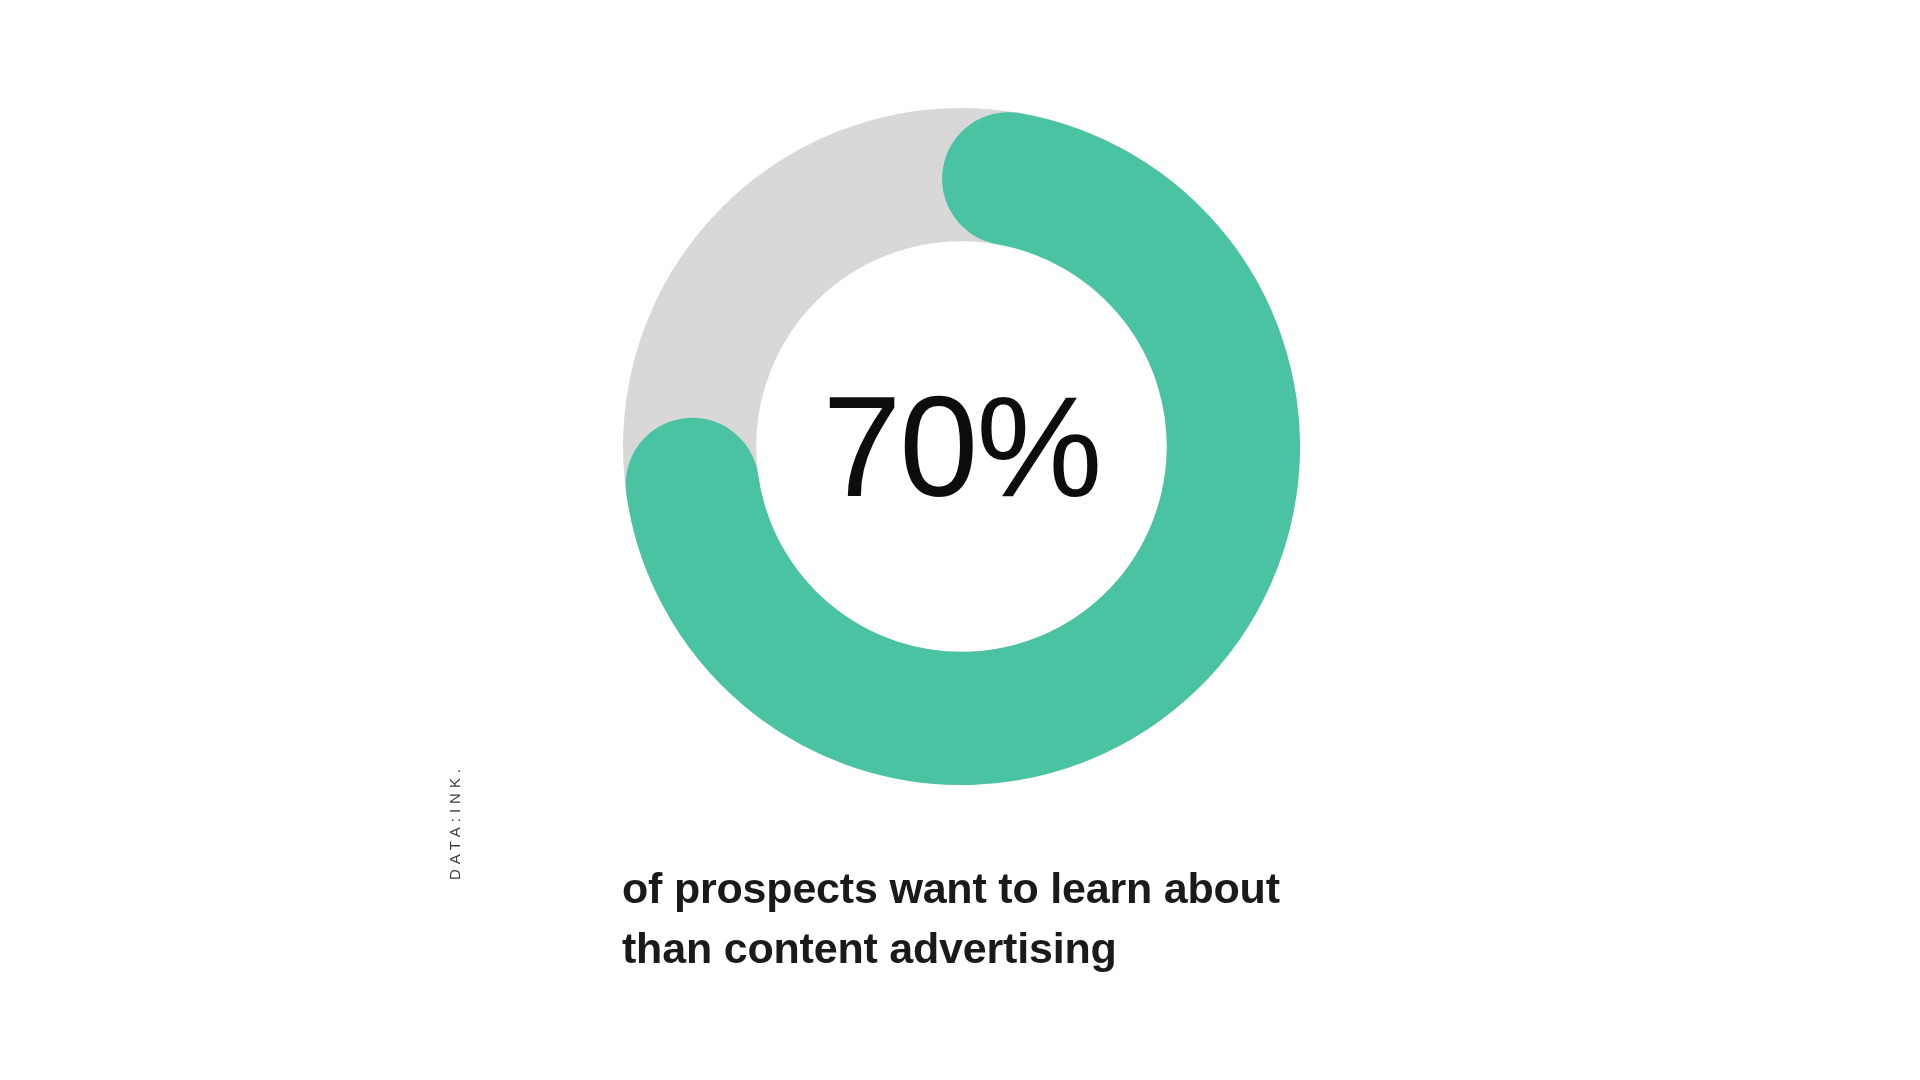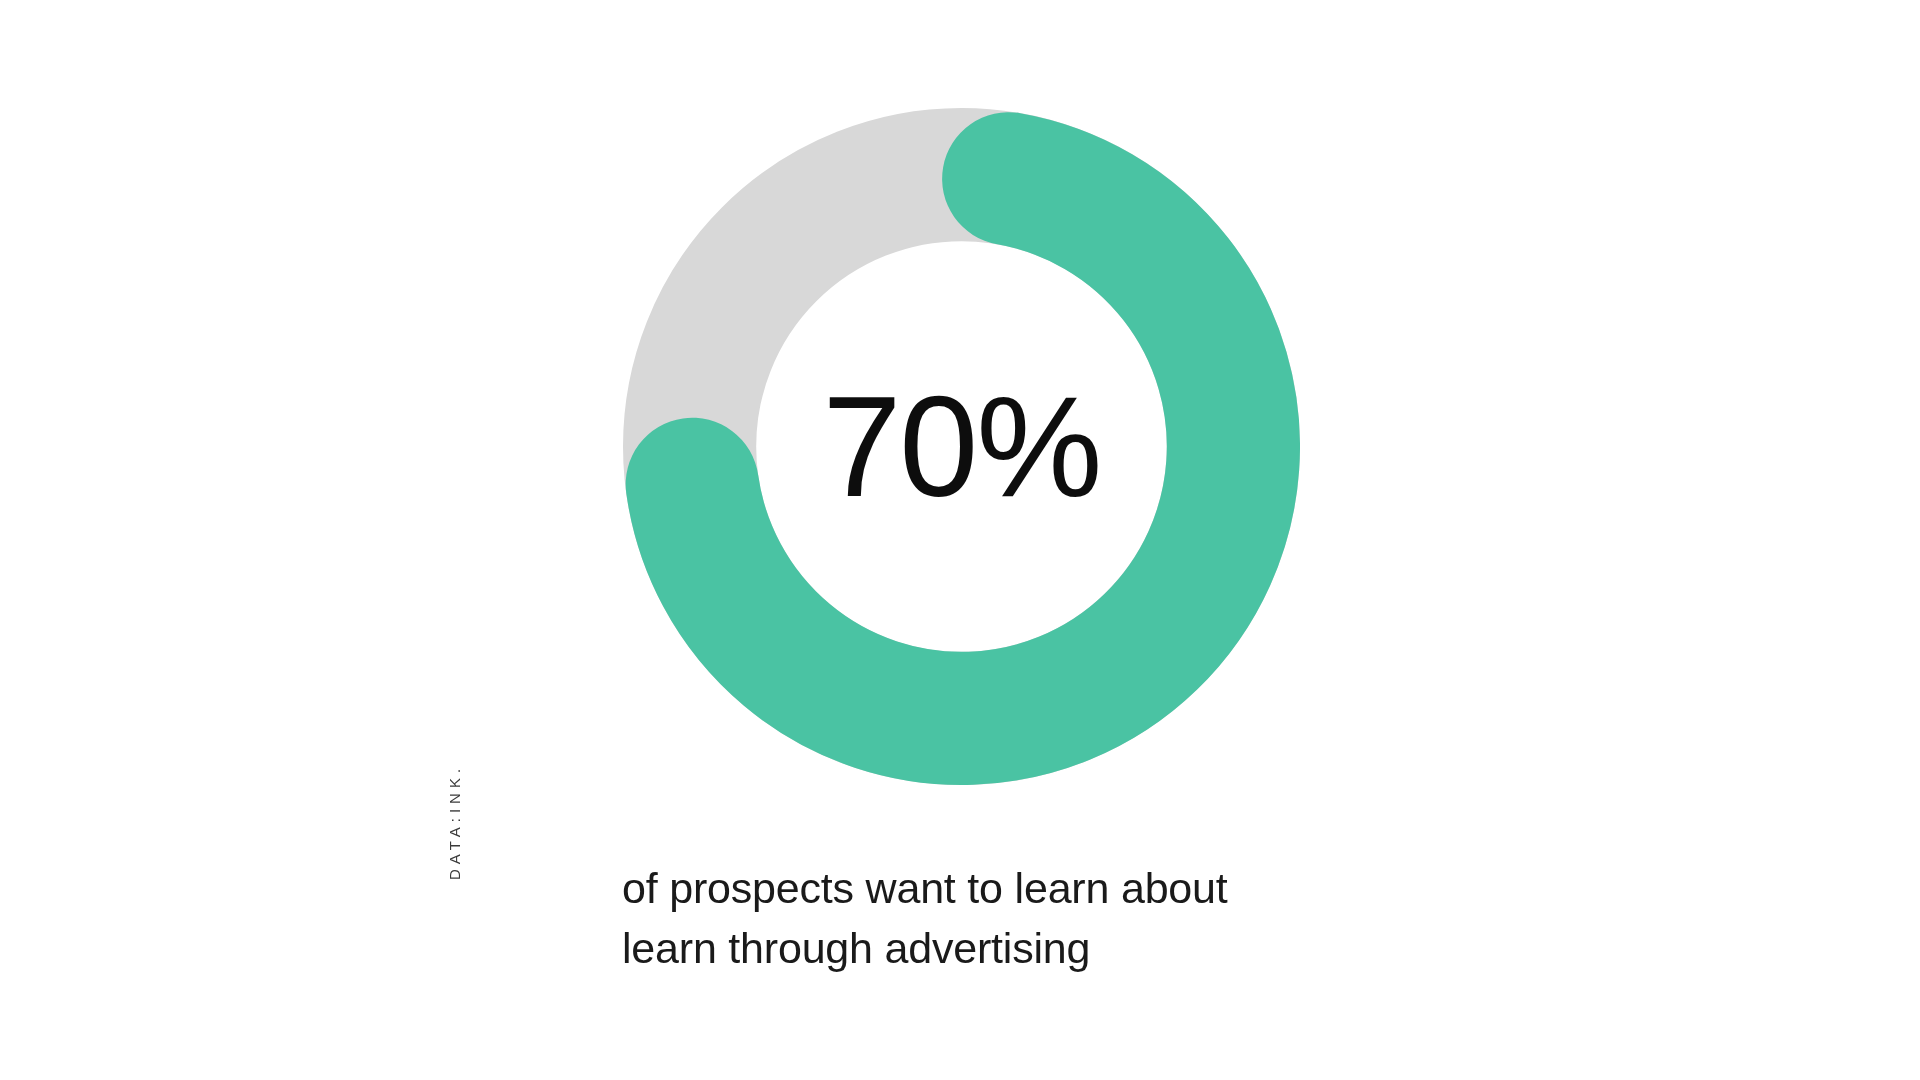--- a/index.html
+++ b/index.html
@@ -58,21 +58,21 @@
 
   
   .caption {
     position: absolute;
     left: 622px;
     top: 858px;
     width: 720px;
     color: #1a1a1a;
     font-family: "Liberation Sans", sans-serif;
     font-size: 43px;
-    font-weight: 400;
+    font-weight: 700;
     line-height: 60px;
     letter-spacing: -0.2px;
   }
   .caption-line {
     display: block;
     white-space: nowrap;
   }
 
   
   .watermark {
@@ -104,18 +104,18 @@
       <circle cx="338" cy="338" r="271.5" fill="none" stroke="#d8d8d8" stroke-width="133"></circle>
 
       <path d="M 385.15 70.62 A 271.5 271.5 0 1 1 69.14 375.79" fill="none" stroke="#4ac3a3" stroke-width="133" stroke-linecap="round" transform="translate(0,0)"></path>
     </svg>
   </div>
 
   <div class="donut-center-value">70%</div>
 
   <div class="caption">
     <span class="caption-line">of prospects want to learn about</span>
-    <span class="caption-line">learn through advertising</span>
+    <span class="caption-line">than content advertising</span>
   </div>
 
   <div class="watermark">DATA:INK.</div>
 
 </div>
 
 </body></html>

